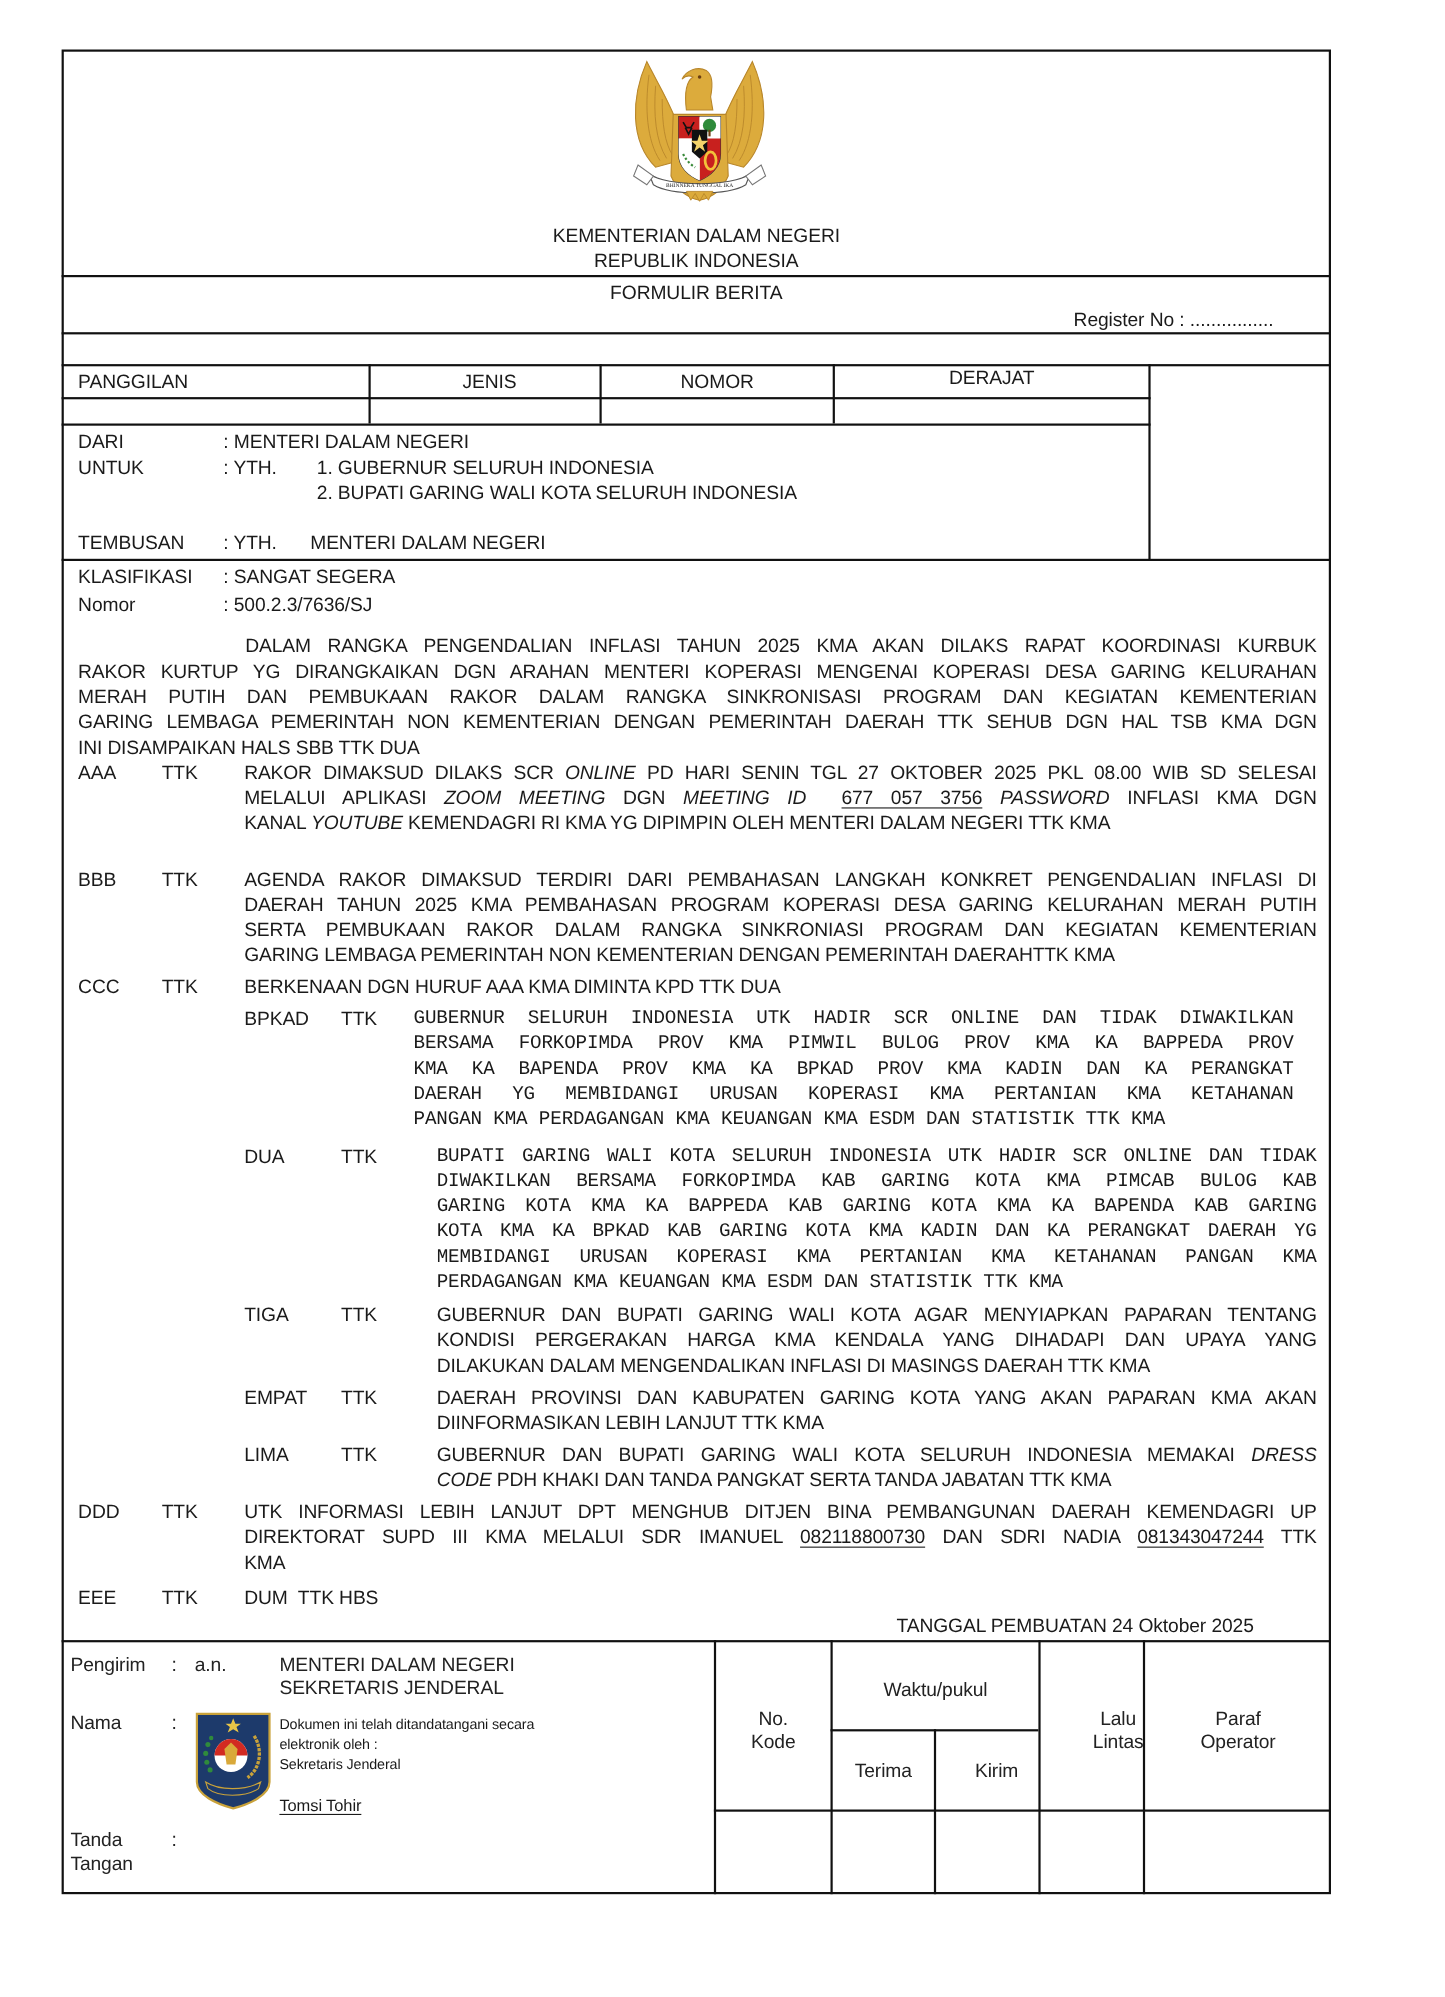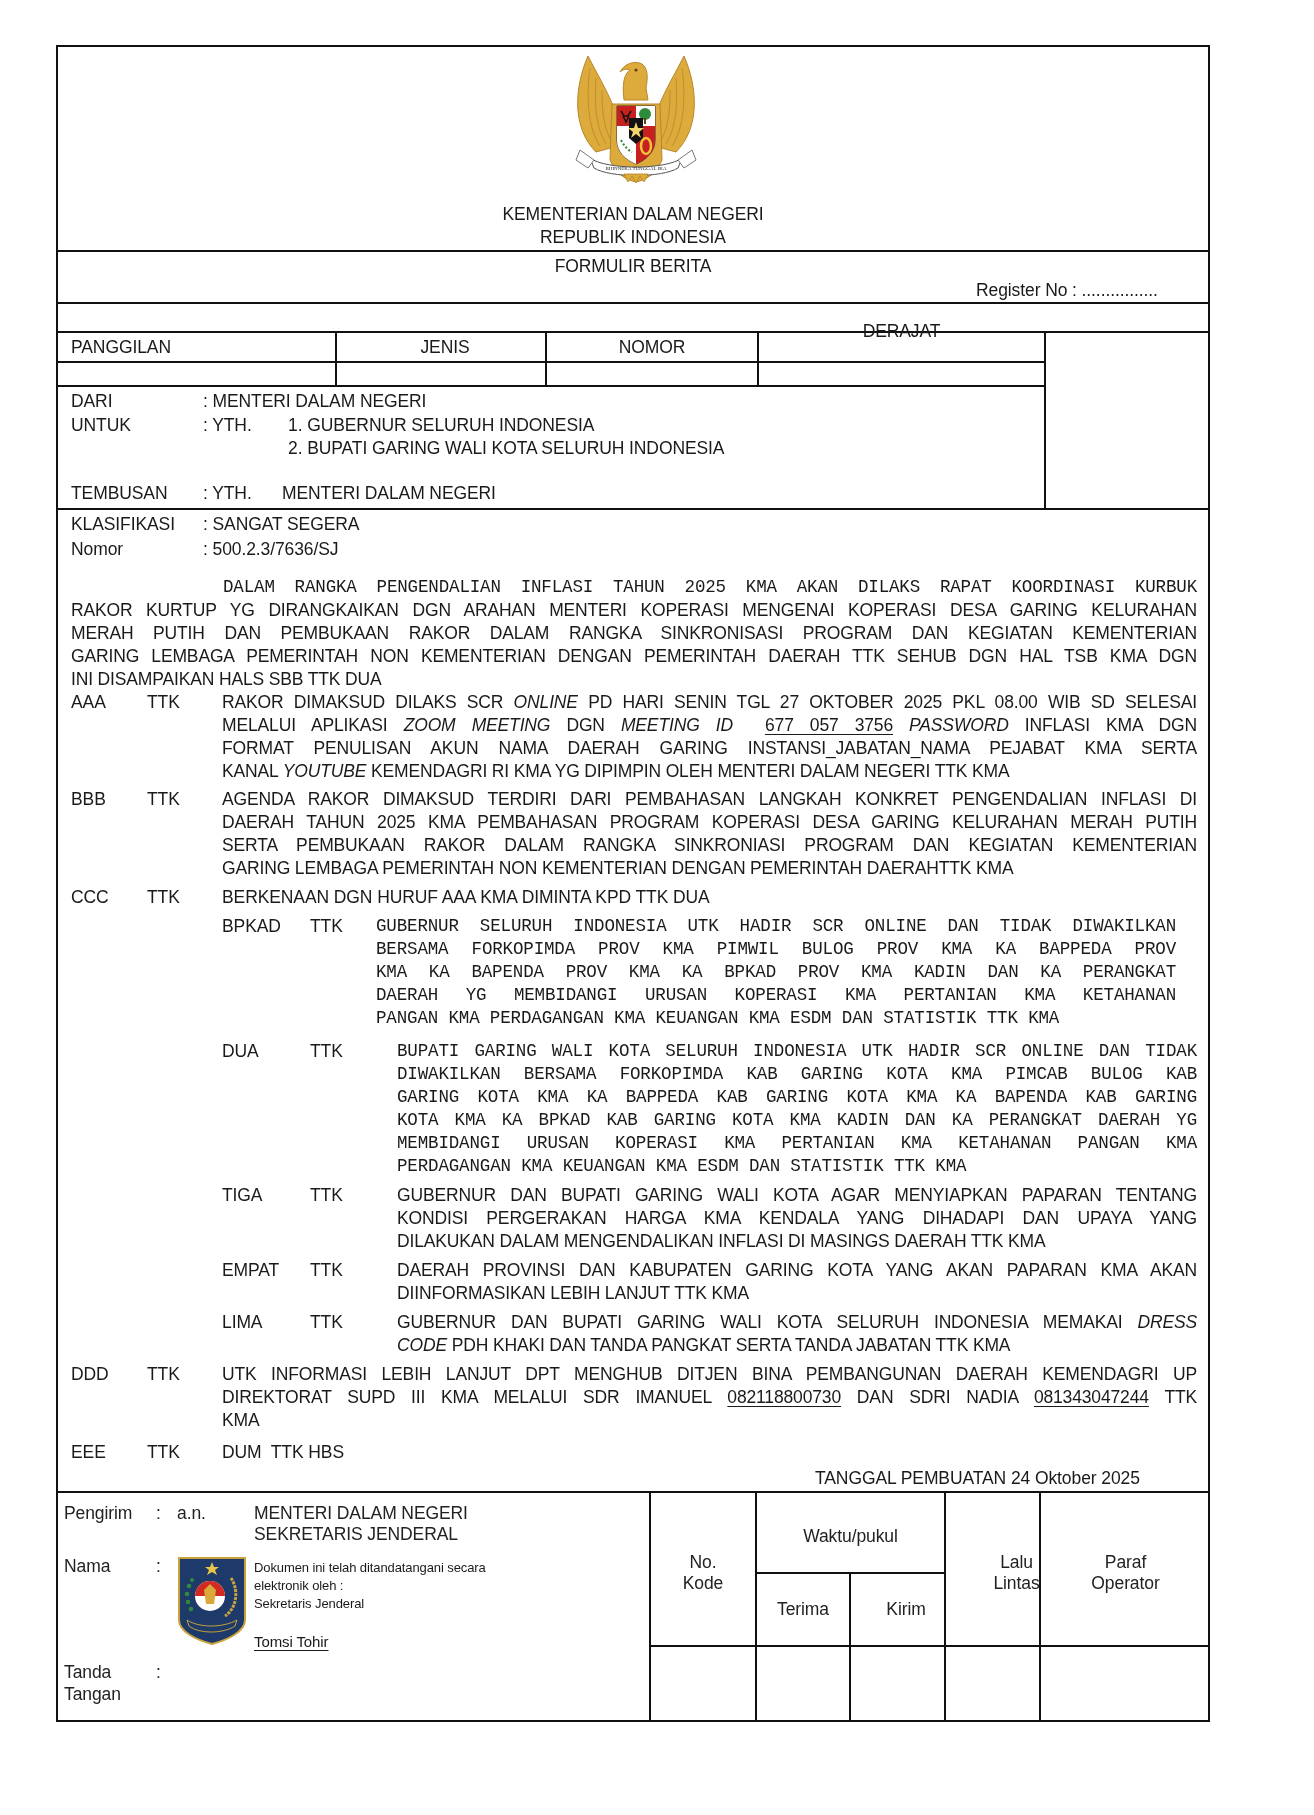--- a/index.html
+++ b/index.html
@@ -77,21 +77,21 @@
 <div class="hline" style="left:56px;width:990px;top:361px;"></div>
 <div class="hline" style="left:56px;width:990px;top:385px;"></div>
 <div class="vline" style="left:335px;top:331px;height:54px;"></div>
 <div class="vline" style="left:545px;top:331px;height:54px;"></div>
 <div class="vline" style="left:757px;top:331px;height:54px;"></div>
 <div class="vline" style="left:1044px;top:331px;height:178px;"></div>
 
 <div class="t" style="left:71px;top:336px;">PANGGILAN</div>
 <div class="t c" style="left:337px;width:216px;top:336px;">JENIS</div>
 <div class="t c" style="left:547px;width:210px;top:336px;">NOMOR</div>
-<div class="t c" style="left:759px;width:285px;top:320px;">DERAJAT</div>
+<div class="t c" style="left:759px;width:285px;top:332px;">DERAJAT</div>
 <div class="abs" style="left:58px;top:363px;width:276px;height:21px;"></div>
 <div class="abs" style="left:338px;top:363px;width:206px;height:21px;"></div>
 <div class="abs" style="left:548px;top:363px;width:208px;height:21px;"></div>
 <div class="abs" style="left:760px;top:363px;width:283px;height:21px;"></div>
 
 <div class="t" style="left:71px;top:390px;">DARI</div>
 <div class="t" style="left:203px;top:390px;">: MENTERI DALAM NEGERI</div>
 <div class="t" style="left:71px;top:414px;">UNTUK</div>
 <div class="t" style="left:203px;top:414px;">: YTH.</div>
 <div class="t" style="left:288px;top:414px;">1.  GUBERNUR SELURUH INDONESIA</div>
@@ -101,33 +101,32 @@
 <div class="t" style="left:282px;top:482px;">MENTERI DALAM NEGERI</div>
 
 <div class="hline" style="left:56px;width:1154px;top:508px;"></div>
 
 <div class="t" style="left:71px;top:513px;">KLASIFIKASI</div>
 <div class="t" style="left:203px;top:513px;">: SANGAT SEGERA</div>
 <div class="t" style="left:71px;top:538px;">Nomor</div>
 <div class="t" style="left:203px;top:538px;">: 500.2.3/7636/SJ</div>
 
 <div class="just" style="left:71px;width:1126px;top:576px;">
-  <span class="ln" style="padding-left:152px;font-family:Liberation Mono, monospace;">DALAM RANGKA PENGENDALIAN INFLASI TAHUN 2025 KMA AKAN DILAKS RAPAT KOORDINASI KURBUK</span>
+  <span class="ln" style="padding-left:152px;">DALAM RANGKA PENGENDALIAN INFLASI TAHUN 2025 KMA AKAN DILAKS RAPAT KOORDINASI KURBUK</span>
   <span class="ln">RAKOR KURTUP YG DIRANGKAIKAN DGN ARAHAN MENTERI KOPERASI MENGENAI KOPERASI DESA GARING KELURAHAN</span>
   <span class="ln">MERAH PUTIH DAN PEMBUKAAN RAKOR DALAM RANGKA SINKRONISASI PROGRAM DAN KEGIATAN KEMENTERIAN</span>
   <span class="ln">GARING LEMBAGA PEMERINTAH NON KEMENTERIAN DENGAN PEMERINTAH DAERAH TTK SEHUB DGN HAL TSB KMA DGN</span>
   <span class="ln last">INI DISAMPAIKAN HALS SBB TTK DUA</span>
 </div>
 
 <div class="t" style="left:71px;top:691px;">AAA</div>
 <div class="t" style="left:147px;top:691px;">TTK</div>
 <div class="just" style="left:222px;width:975px;top:691px;">
   <span class="ln"><span>RAKOR DIMAKSUD DILAKS SCR </span><span class="it">ONLINE</span><span> PD HARI SENIN TGL 27 OKTOBER 2025 PKL 08.00 WIB SD SELESAI</span></span>
   <span class="ln"><span>MELALUI APLIKASI </span><span class="it">ZOOM MEETING</span><span> DGN </span><span class="it">MEETING ID</span>&nbsp;&nbsp;<span class="ul">677 057 3756</span> <span class="it">PASSWORD</span><span> INFLASI KMA DGN</span></span>
-  <span class="ln">FORMAT PENULISAN AKUN NAMA DAERAH GARING INSTANSI_JABATAN_NAMA PEJABAT KMA SERTA</span>
   <span class="ln last"><span>KANAL </span><span class="it">YOUTUBE</span><span> KEMENDAGRI RI KMA YG DIPIMPIN OLEH MENTERI DALAM NEGERI TTK KMA</span></span>
 </div>
 
 <div class="t" style="left:71px;top:788px;">BBB</div>
 <div class="t" style="left:147px;top:788px;">TTK</div>
 <div class="just" style="left:222px;width:975px;top:788px;">
   <span class="ln">AGENDA RAKOR DIMAKSUD TERDIRI DARI PEMBAHASAN LANGKAH KONKRET PENGENDALIAN INFLASI DI</span>
   <span class="ln">DAERAH TAHUN 2025 KMA PEMBAHASAN PROGRAM KOPERASI DESA GARING KELURAHAN MERAH PUTIH</span>
   <span class="ln">SERTA PEMBUKAAN RAKOR DALAM RANGKA SINKRONIASI PROGRAM DAN KEGIATAN KEMENTERIAN</span>
   <span class="ln last">GARING LEMBAGA PEMERINTAH NON KEMENTERIAN DENGAN PEMERINTAH DAERAHTTK KMA</span>

